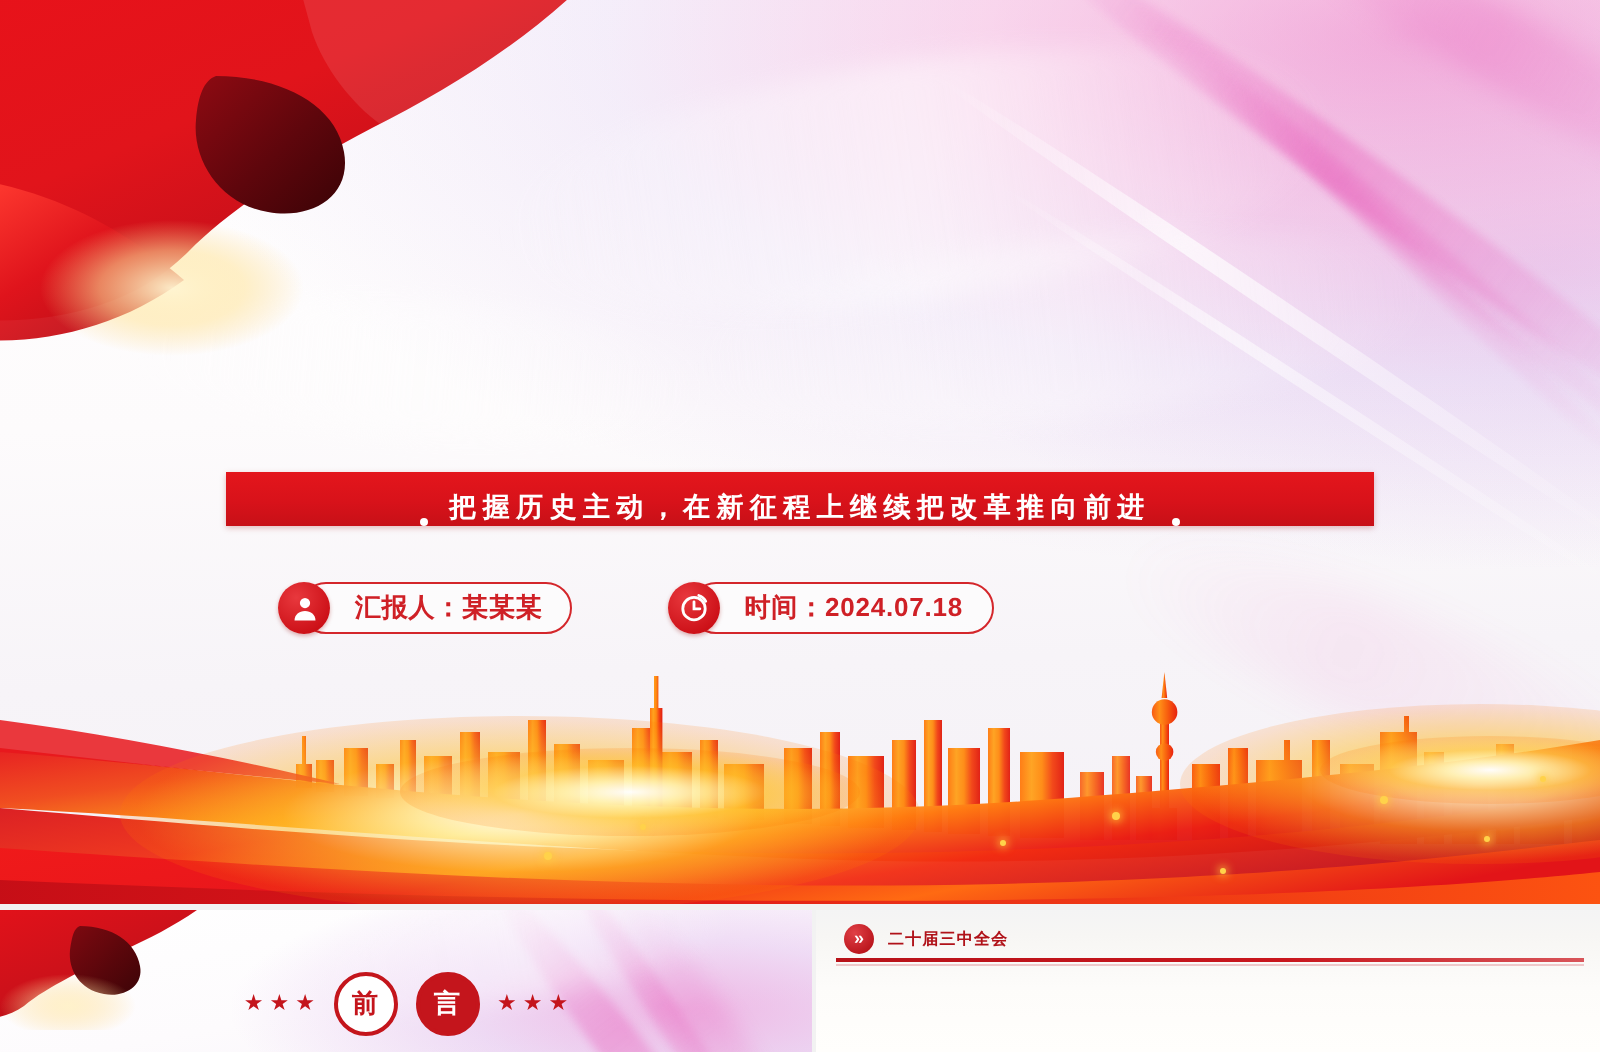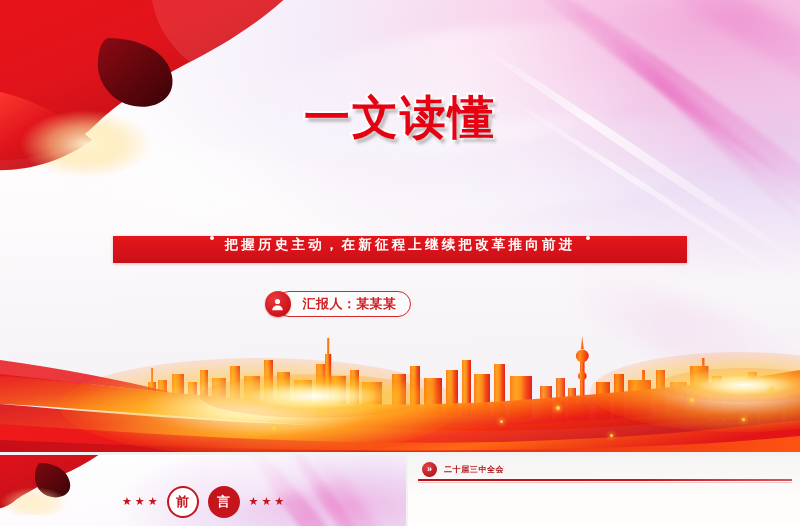--- a/index.html
+++ b/index.html
@@ -55,33 +55,33 @@
     paint-order:stroke fill;
     text-shadow:3px 4px 3px rgba(120,120,120,.45);
   }
   .tline-1{font-size:46px;}
   .tline-2{font-size:55px;margin-top:10px;}
 
   
   .banner{
     position:absolute;left:113px;top:236px;width:574px;height:27px;
     background:linear-gradient(180deg,#e4161c 0%,#d8121a 55%,#c71017 100%);
-    display:flex;align-items:flex-start;justify-content:center;gap:11px;
+    display:flex;align-items:flex-end;justify-content:center;gap:11px;
     box-shadow:0 1px 3px rgba(150,0,0,.25);z-index:6;
   }
   .banner-text{
     color:#fff;font-size:13.5px;font-weight:bold;letter-spacing:3.2px;
     white-space:nowrap;
   }
   .bdot{width:4px;height:4px;background:#fff;border-radius:50%;flex:0 0 auto;}
 
   
   .pills{
     position:absolute;left:0;top:291px;width:636px;
-    display:flex;justify-content:center;align-items:center;gap:48px;z-index:6;padding-left:20px;
+    display:flex;justify-content:center;align-items:center;gap:48px;z-index:6;
   }
   .pill{position:relative;display:flex;align-items:center;height:26px;}
   .pill-body{
     border:1.4px solid #d4262b;border-radius:13px;height:24px;
     display:flex;align-items:center;
     padding:0 14px 0 26px;margin-left:11px;
     color:#cf2026;font-size:13px;font-weight:bold;white-space:nowrap;
     letter-spacing:.4px;background:rgba(255,255,255,.55);
   }
   .pill-icon{
@@ -197,41 +197,50 @@
         </defs>
         <path d="M0,0 L300,0 C268,30 232,52 196,70 C158,90 128,108 104,132 C78,158 40,168 0,166 Z" fill="url(#fg1)"></path>
         <path d="M118,44 C150,44 178,58 182,82 C186,104 166,116 144,112 C120,108 106,86 108,66 C109,54 112,46 118,44 Z" fill="url(#fg2)"></path>
         <path d="M0,96 C44,104 76,124 102,146 C72,168 36,178 0,176 Z" fill="url(#fg3)" opacity="0.95"></path>
         <ellipse cx="96" cy="150" rx="66" ry="34" fill="url(#warm)"></ellipse>
         <path d="M160,0 L300,0 C270,28 236,50 200,68 C186,58 172,40 166,22 Z" fill="#ffffff" opacity="0.10"></path>
       </svg>
     </div>
 
     <div class="titlebox">
-      <div class="tline tline-1">一文读懂</div>
     </div>
 
     <div class="banner">
       <span class="bdot"></span>
       <span class="banner-text">把握历史主动，在新征程上继续把改革推向前进</span>
       <span class="bdot"></span>
     </div>
 
     <div class="pills">
 
       <div class="pill">
         <span class="pill-icon">
           <svg width="15" height="15" viewBox="0 0 24 24" fill="#fff" xmlns="http://www.w3.org/2000/svg">
             <circle cx="12" cy="7.2" r="4.1"></circle>
             <path d="M3.6 21.2c0-4.7 3.8-7.6 8.4-7.6s8.4 2.9 8.4 7.6z"></path>
           </svg>
         </span>
         <span class="pill-body">汇报人：某某某</span>
       </div>
 
+      <div class="pill">
+        <span class="pill-icon">
+          <svg width="16" height="16" viewBox="0 0 24 24" xmlns="http://www.w3.org/2000/svg">
+            <circle cx="12" cy="12.5" r="8.4" fill="none" stroke="#fff" stroke-width="2.1"></circle>
+            <path d="M12 7.4 L12 12.6 L16.4 12.6" fill="none" stroke="#fff" stroke-width="2.1" stroke-linecap="round"></path>
+            <path d="M15.6 2.6 a8.6 8.6 0 0 1 5.2 4.4" fill="none" stroke="#fff" stroke-width="2.1" stroke-linecap="round"></path>
+          </svg>
+        </span>
+        <span class="pill-body">时间：2024.07.18</span>
+      </div>
 
     </div>
 
     <div class="cityband">
       <svg width="800" height="122" viewBox="0 0 800 122" xmlns="http://www.w3.org/2000/svg" style="position:absolute;left:0;top:0;">
         <defs>
           <linearGradient id="cityL" x1="0" y1="0" x2="1" y2="0">
             <stop offset="0%" stop-color="#ff7a10"></stop>
             <stop offset="26%" stop-color="#ffa21e"></stop>
             <stop offset="50%" stop-color="#ff8a12"></stop>

